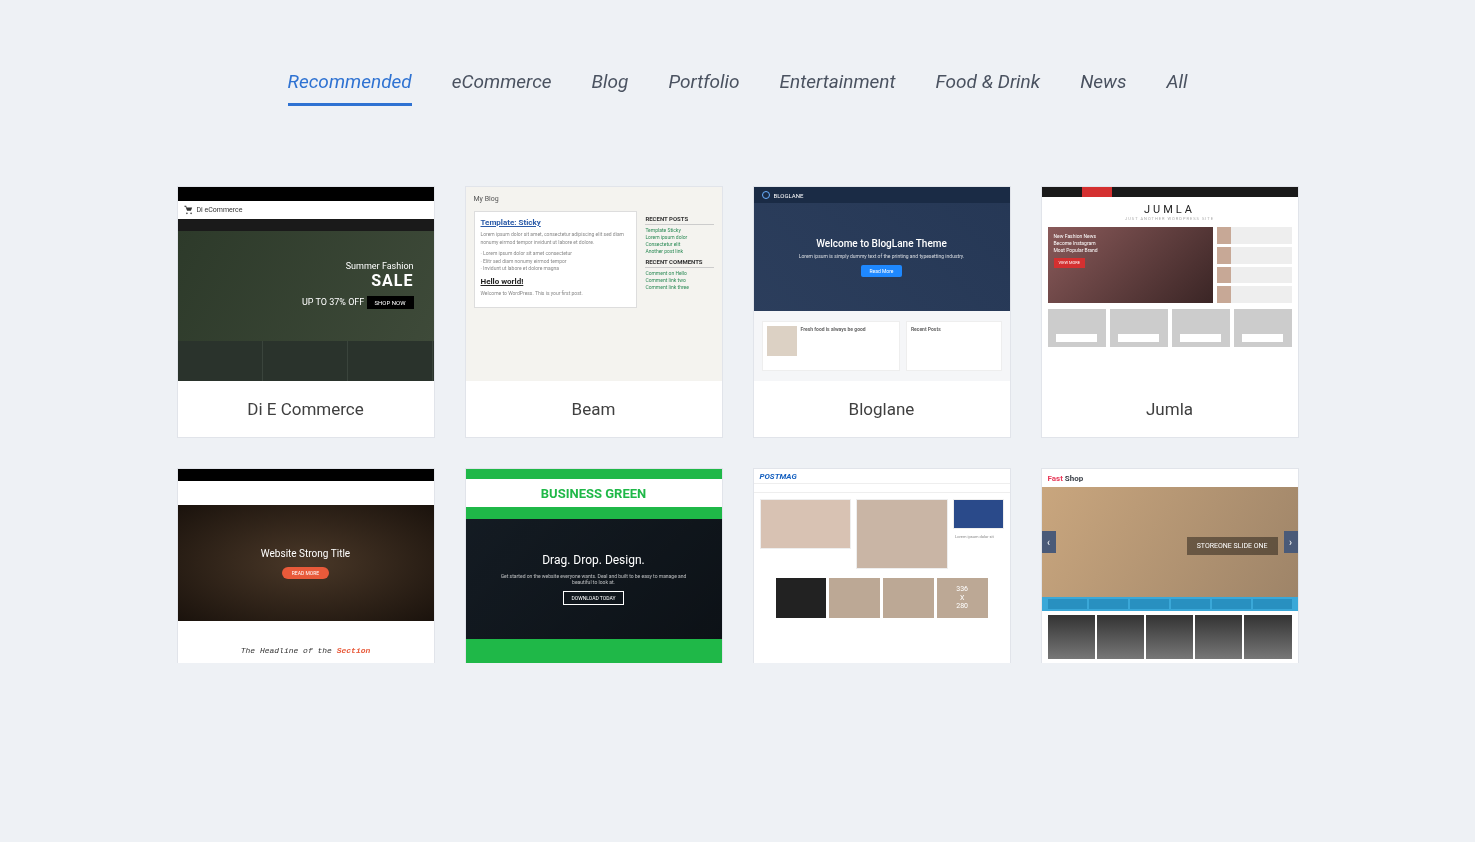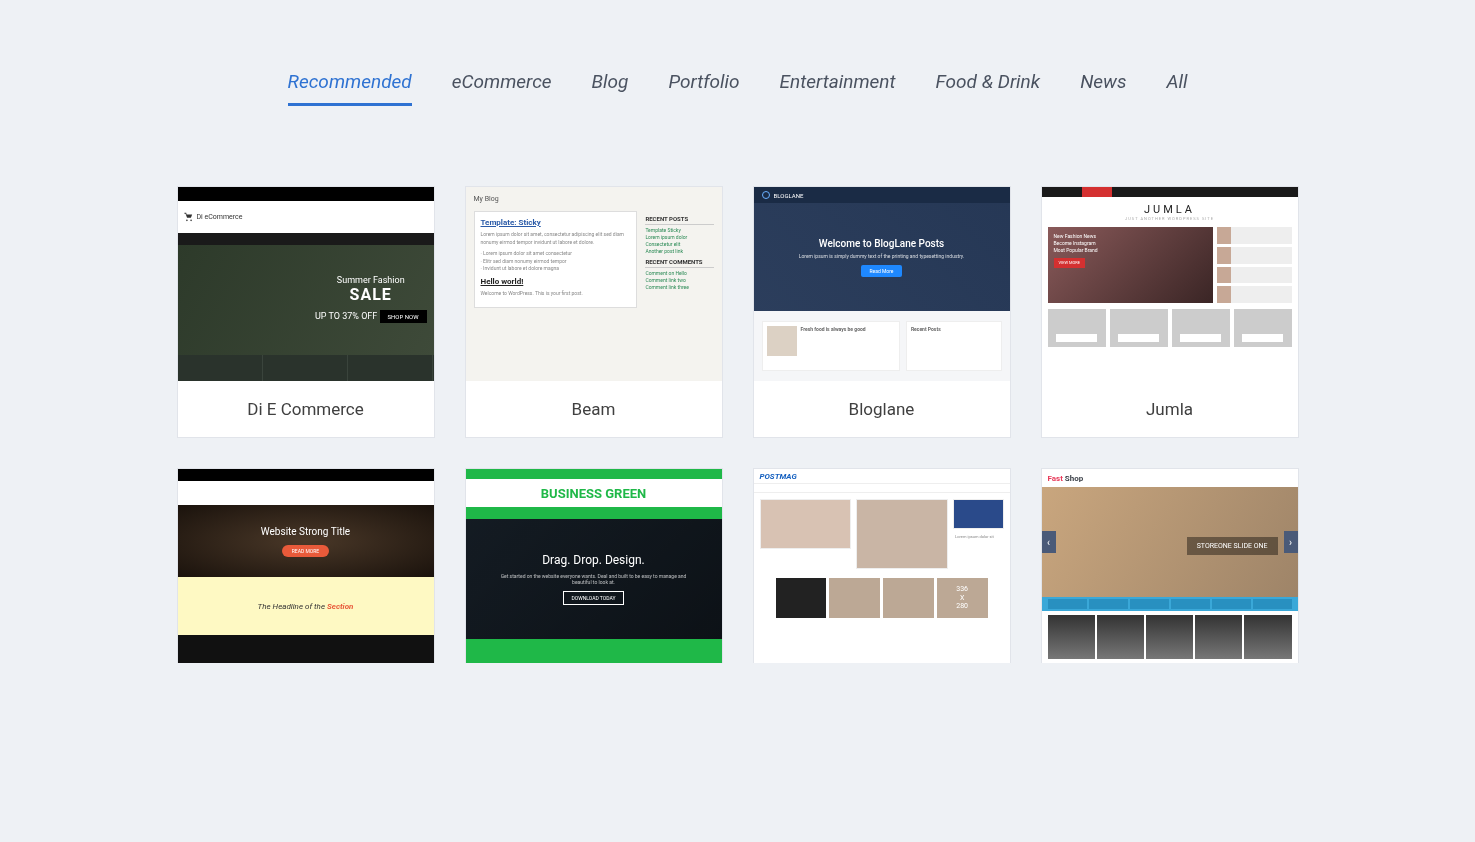--- a/index.html
+++ b/index.html
@@ -63,25 +63,25 @@
   text-align: center;
   padding: 18px 8px;
   font-size: 17px;
   color: #404040;
 }
 
 
 
 .th-di { background:#222; }
 .th-di .bar1{height:14px;background:#000;}
-.th-di .bar2{height:32px;background:#fff;display:flex;align-items:center;padding:0 6px;font-size:7px;color:#333;}
+.th-di .bar2{height:18px;background:#fff;display:flex;align-items:center;padding:0 6px;font-size:7px;color:#333;}
 .th-di .bar2 svg{width:10px;height:10px;margin-right:3px;}
 .th-di .bar3{height:12px;background:#1a1a1a;}
 .th-di .hero{height:110px;background:linear-gradient(120deg,#2d3a2a,#3e4a39);position:relative;}
-.th-di .hero .sale{position:absolute;right:7px;top:30px;color:#fff;text-align:center;font-size:9px;}
+.th-di .hero .sale{position:absolute;right:20px;top:30px;color:#fff;text-align:right;font-size:9px;}
 .th-di .hero .sale b{display:block;font-size:16px;letter-spacing:1px;}
 .th-di .hero .sale .btn{display:inline-block;margin-top:6px;background:#000;color:#fff;font-size:6px;padding:3px 8px;}
 .th-di .row{height:40px;background:#2a332c;display:flex;}
 .th-di .row div{flex:1;border-right:1px solid #3a443c;}
 
 .th-beam{background:#f4f3ef;color:#555;font-size:6px;padding:8px;position:relative;}
 .th-beam .hd{font-size:7px;margin-bottom:8px;}
 .th-beam .cols{display:flex;gap:8px;}
 .th-beam .main{flex:2.2;border:1px solid #ddd;background:#fff;padding:6px;}
 .th-beam .main h4{font-size:8px;color:#2a5aa8;text-decoration:underline;margin-bottom:4px;}
@@ -117,24 +117,24 @@
 .th-jumla .side{flex:1;display:flex;flex-direction:column;gap:3px;}
 .th-jumla .side div{flex:1;background:#eee;display:flex;gap:3px;}
 .th-jumla .side div i{width:14px;background:#c7a896;}
 .th-jumla .strip{display:flex;gap:4px;padding:6px;height:50px;}
 .th-jumla .strip div{flex:1;background:#ccc;position:relative;}
 .th-jumla .strip div::after{content:"";position:absolute;left:15%;right:15%;bottom:5px;height:8px;background:#fff;}
 
 .th-gourmand{background:#111;}
 .th-gourmand .bar{height:12px;background:#000;}
 .th-gourmand .white{height:24px;background:#fff;}
-.th-gourmand .hero{height:72px;background:radial-gradient(ellipse at center,#4a3828,#1a120c);display:flex;flex-direction:column;align-items:center;justify-content:center;color:#fff;}
+.th-gourmand .hero{height:116px;background:radial-gradient(ellipse at center,#4a3828,#1a120c);display:flex;flex-direction:column;align-items:center;justify-content:center;color:#fff;}
 .th-gourmand .hero h3{font-size:10px;font-weight:400;}
 .th-gourmand .hero .btn{margin-top:8px;background:#e85a3a;color:#fff;font-size:5px;padding:3px 10px;border-radius:10px;}
-.th-gourmand .foot{height:58px;background:#fef9c3;display:flex;align-items:center;justify-content:center;}
+.th-gourmand .foot{height:58px;background:#ffffff;display:flex;align-items:center;justify-content:center;font-family:Liberation Mono, monospace;}
 .th-gourmand .foot span{font-size:8px;font-style:italic;color:#333;}
 .th-gourmand .foot b{color:#e85a3a;font-style:italic;}
 
 .th-green{background:#1a1a1a;}
 .th-green .top{height:10px;background:#1fb848;}
 .th-green .logo{height:28px;background:#fff;display:flex;flex-direction:column;align-items:center;justify-content:center;}
 .th-green .logo b{font-size:13px;color:#1fb848;text-align:right;}
 .th-green .nav{height:12px;background:#1fb848;}
 .th-green .hero{height:120px;background:linear-gradient(#0008,#0008),linear-gradient(135deg,#2a3a4a,#1a2530);display:flex;flex-direction:column;align-items:center;justify-content:center;color:#fff;}
 .th-green .hero h3{font-size:12px;font-weight:400;}
@@ -241,21 +241,21 @@
       <div class="card-label">Beam</div>
     </div>
 
     <div class="card">
       <div class="thumb th-bloglane">
         <div class="nav">
             <span></span>
             <b>BLOGLANE</b>
           </div>
         <div class="hero">
-          <h3>Welcome to BlogLane Posts</h3>
+          <h3>Welcome to BlogLane Theme</h3>
           <p>Lorem ipsum is simply dummy text of the printing and typesetting industry.</p>
           <span class="btn">Read More</span>
         </div>
         <div class="lower">
           <div class="post">
               <div class="img"></div>
               <div class="tx"><b>Fresh food is always be good</b></div>
             </div>
           <div class="recent"><b>Recent Posts</b></div>
         </div>

